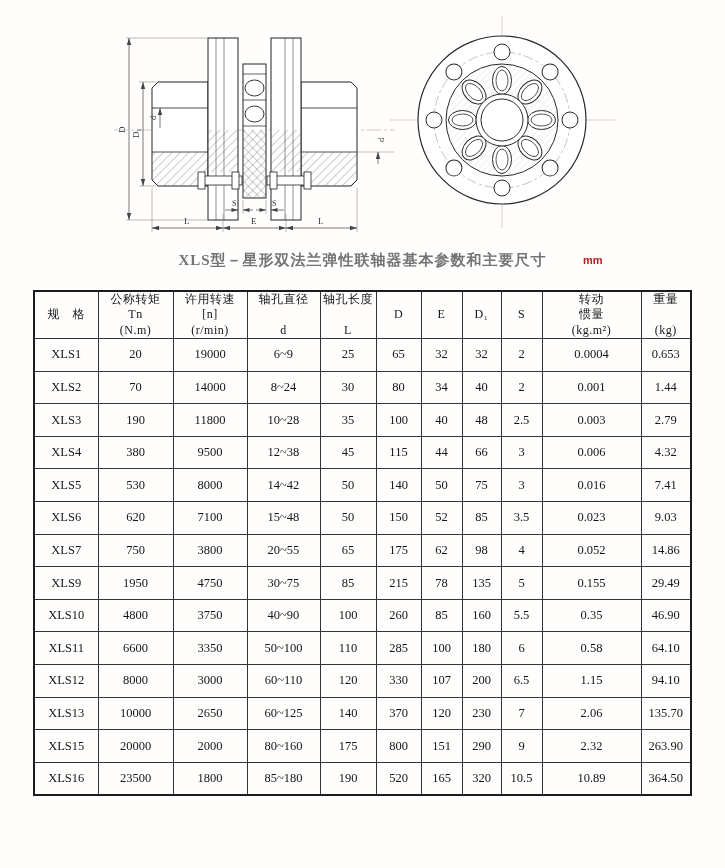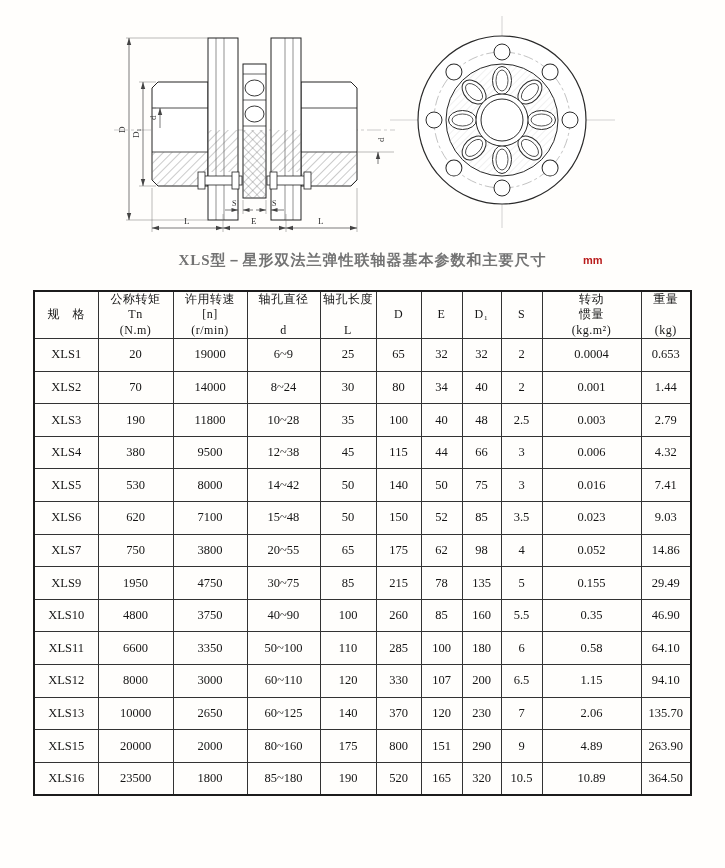--- a/index.html
+++ b/index.html
@@ -440,21 +440,21 @@
         <tr>
           <td>XLS15</td>
           <td>20000</td>
           <td>2000</td>
           <td>80~160</td>
           <td>175</td>
           <td>800</td>
           <td>151</td>
           <td>290</td>
           <td>9</td>
-          <td>4.89</td>
+          <td>2.32</td>
           <td>263.90</td>
         </tr>
         <tr>
           <td>XLS16</td>
           <td>23500</td>
           <td>1800</td>
           <td>85~180</td>
           <td>190</td>
           <td>520</td>
           <td>165</td>

